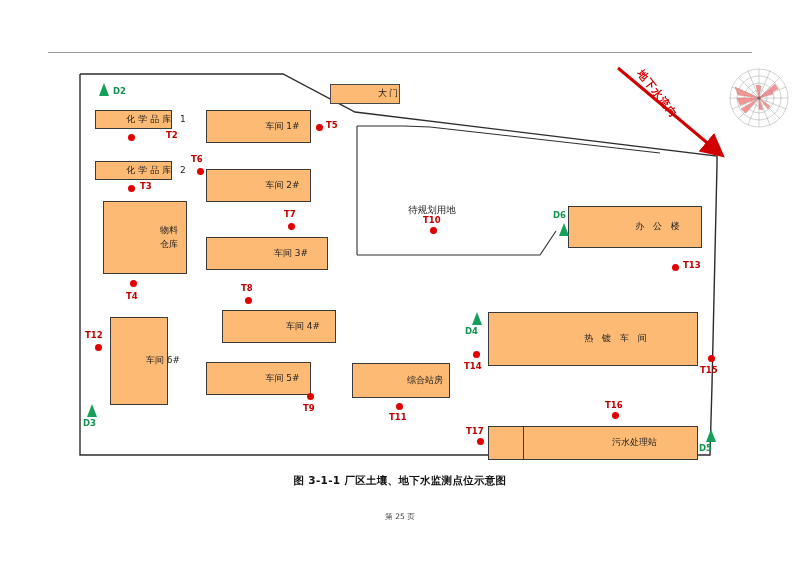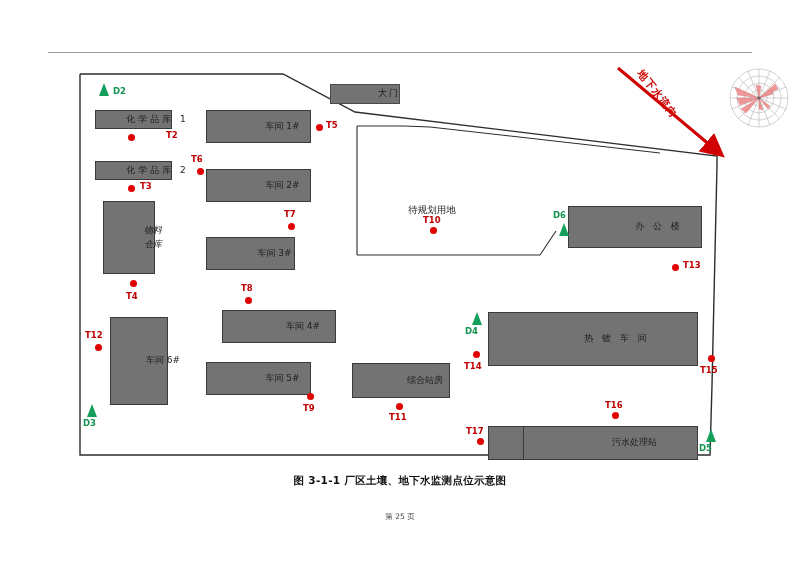--- a/index.html
+++ b/index.html
@@ -78,21 +78,21 @@
   }
   #figure svg.base {
     position: absolute;
     left: 0; top: 0;
   }
   
   .bldg {
     position: absolute;
     box-sizing: border-box;
     border: 1.3px solid #3a3a3a;
-    background: #737373;
+    background: #fdba74;
     display: flex;
     align-items: center;
     justify-content: center;
     color: #1d1d1d;
     font-family: "DejaVu Sans", sans-serif;
     font-size: 9px;
     text-align: center;
     line-height: 1.45;
     padding-left: 48px;
   }
@@ -215,34 +215,34 @@
     <div id="overlays">
         <div class="bldg gate" style="left: 330px; top: 29px; width: 70px; height: 20px;">
           <span class="lbl">大门</span>
         </div>
         <div class="bldg wide-letter" style="left: 95px; top: 55px; width: 77px; height: 19px;">
           <span class="lbl">化学品库 1</span>
         </div>
         <div class="bldg wide-letter" style="left: 95px; top: 106px; width: 77px; height: 19px;">
           <span class="lbl">化学品库 2</span>
         </div>
-        <div class="bldg two-line" style="left: 103px; top: 146px; width: 52px; height: 73px; font-style: italic;">
+        <div class="bldg two-line" style="left: 103px; top: 146px; width: 84px; height: 73px;">
           <span class="lbl">物料</span>
           <span class="lbl">仓库</span>
         </div>
         <div class="bldg" style="left: 110px; top: 262px; width: 58px; height: 88px;">
           <span class="lbl">车间 6#</span>
         </div>
         <div class="bldg" style="left: 206px; top: 55px; width: 105px; height: 33px;">
           <span class="lbl">车间 1#</span>
         </div>
         <div class="bldg" style="left: 206px; top: 114px; width: 105px; height: 33px;">
           <span class="lbl">车间 2#</span>
         </div>
-        <div class="bldg" style="left: 206px; top: 182px; width: 89px; height: 33px;">
+        <div class="bldg" style="left: 206px; top: 182px; width: 122px; height: 33px;">
           <span class="lbl">车间 3#</span>
         </div>
         <div class="bldg" style="left: 222px; top: 255px; width: 114px; height: 33px;">
           <span class="lbl">车间 4#</span>
         </div>
         <div class="bldg" style="left: 206px; top: 307px; width: 105px; height: 33px;">
           <span class="lbl">车间 5#</span>
         </div>
         <div class="bldg" style="left: 352px; top: 308px; width: 98px; height: 35px;">
           <span class="lbl">综合站房</span>

